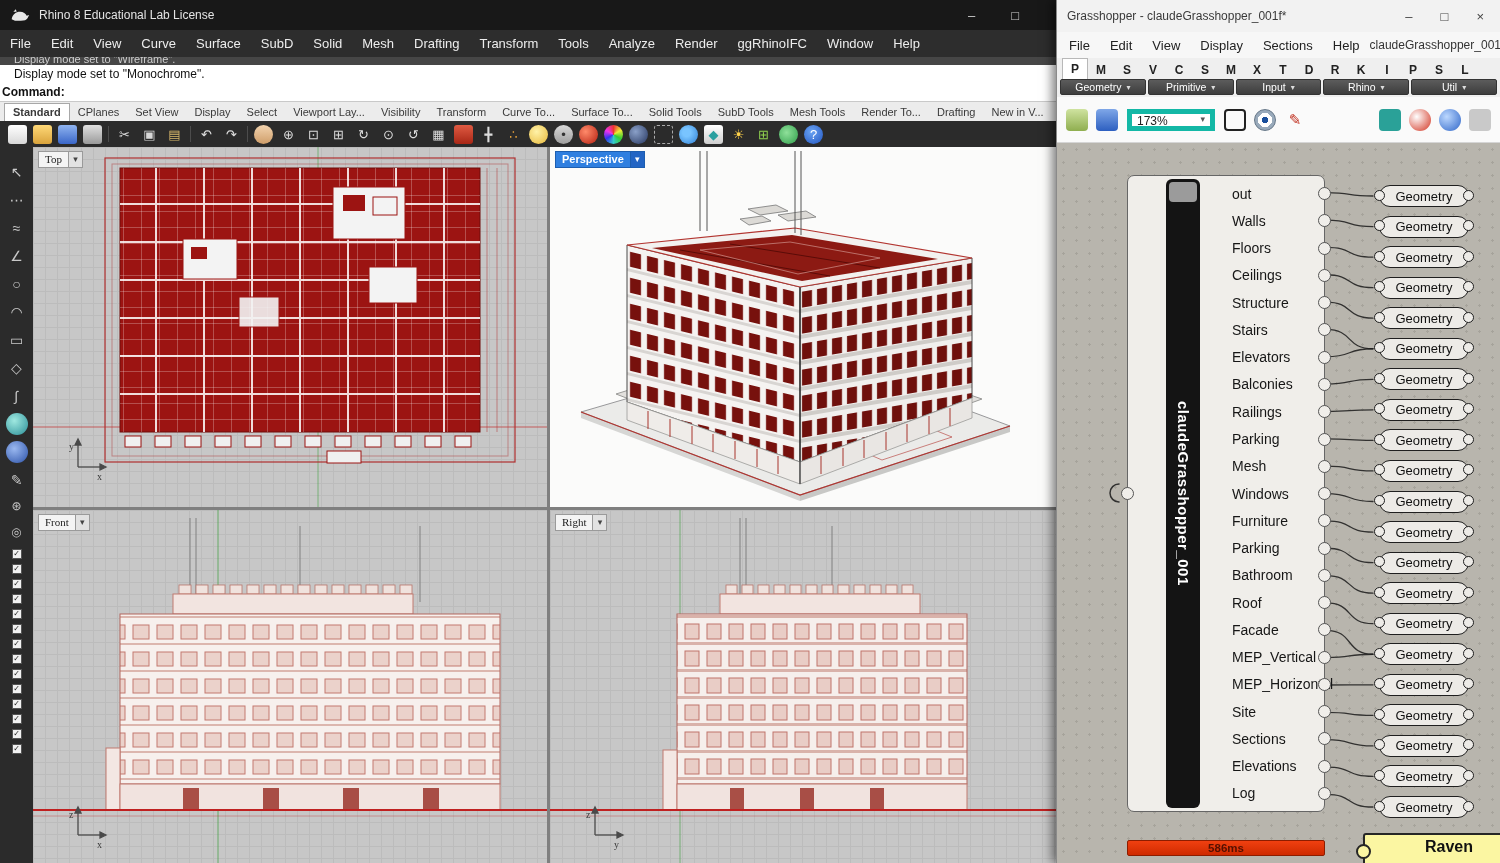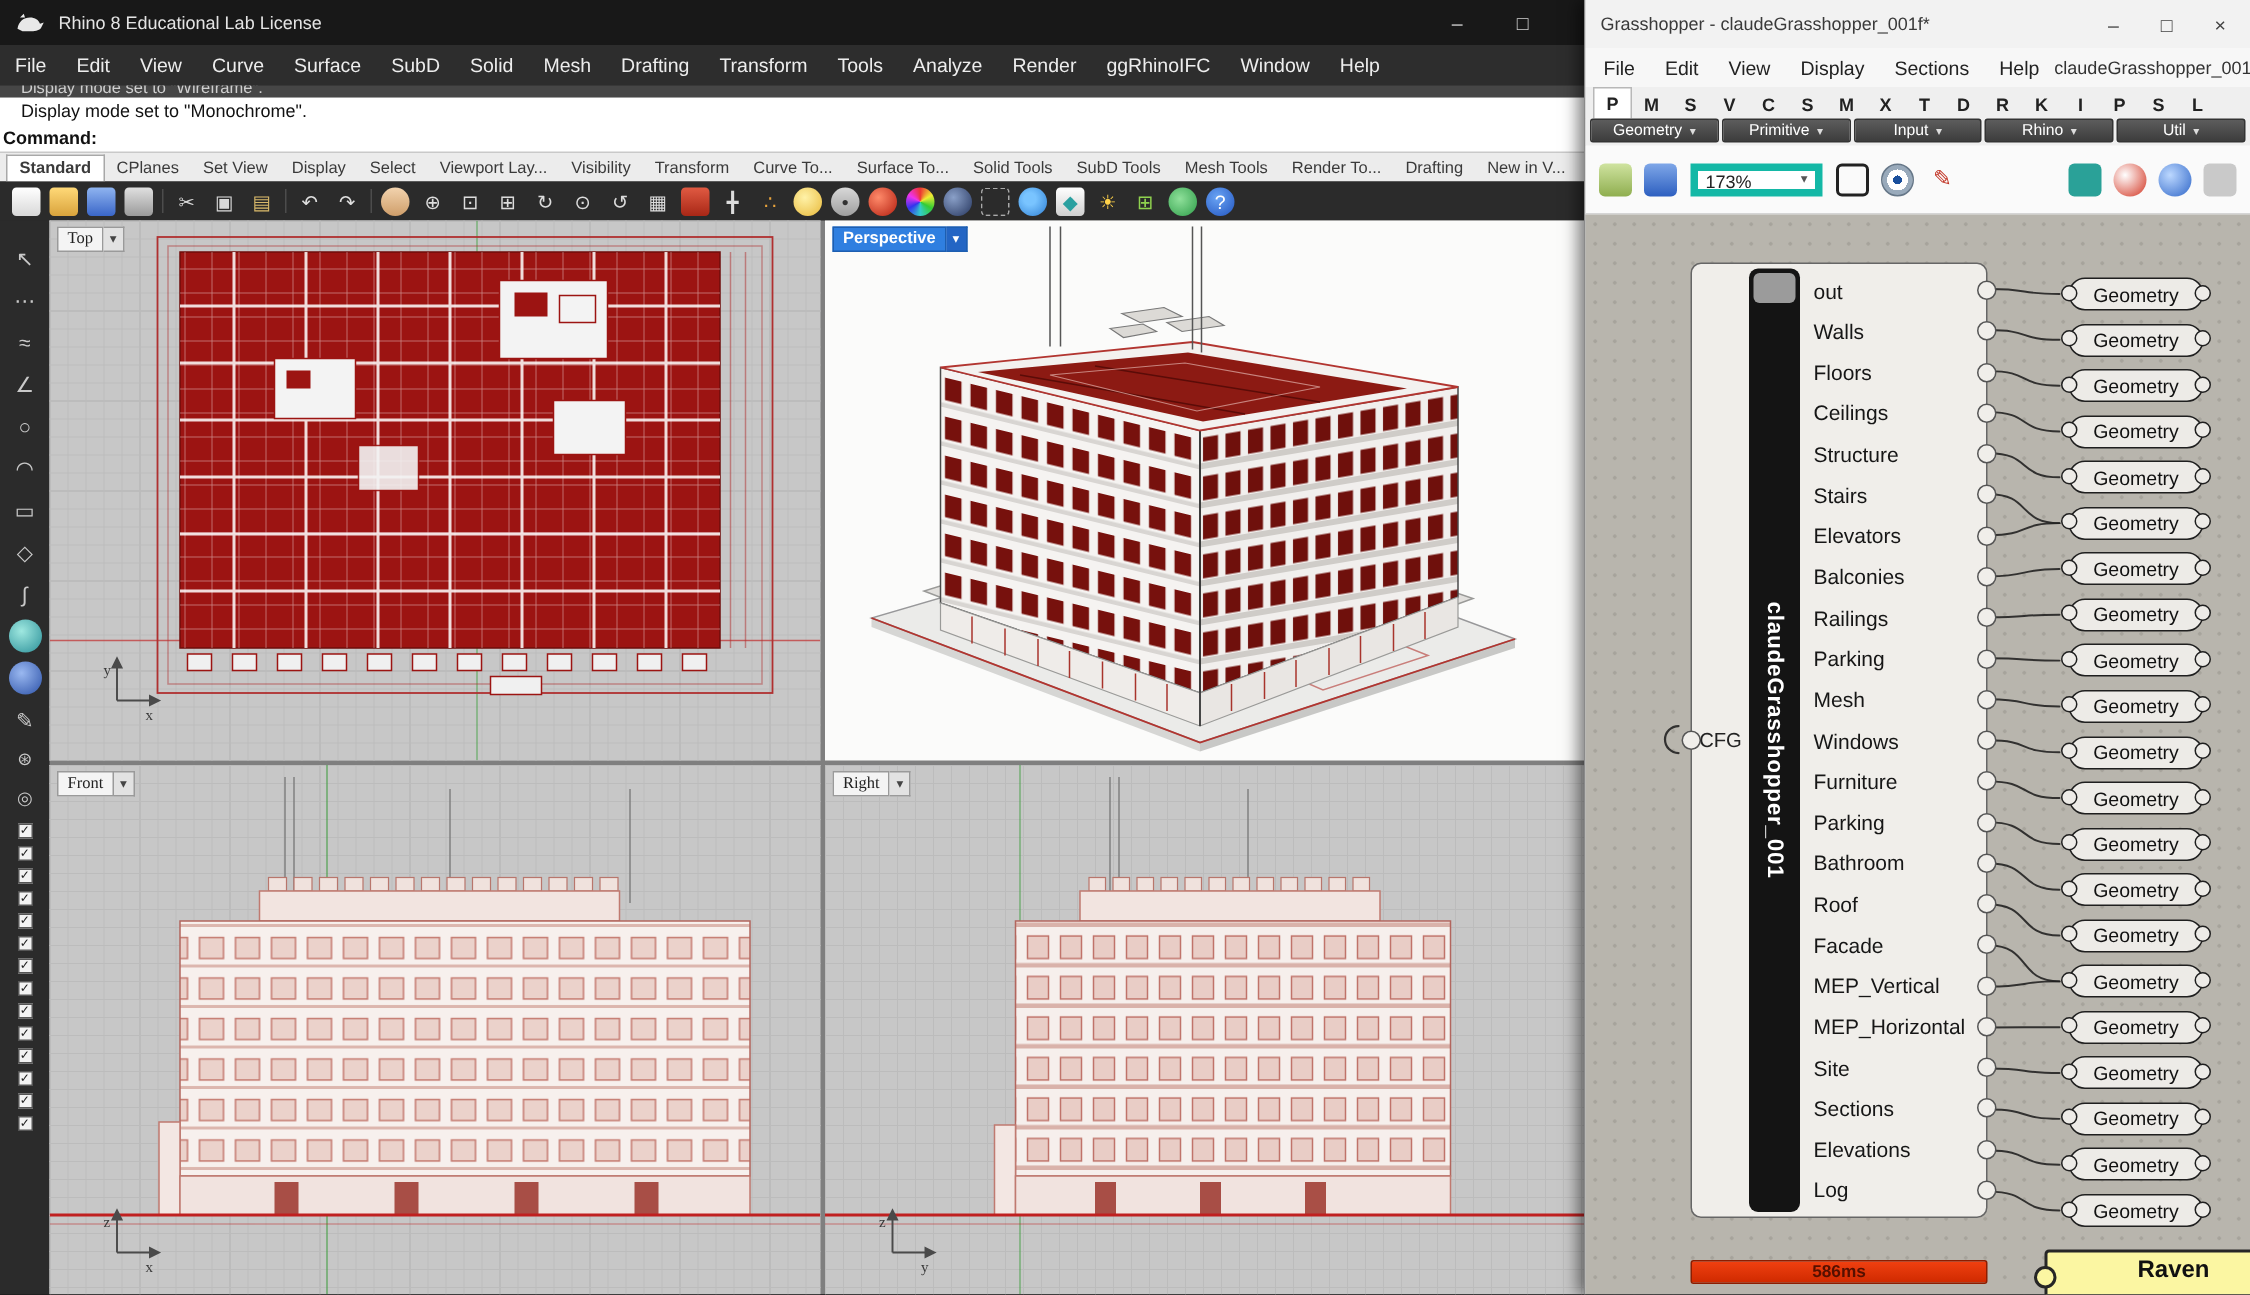--- a/index.html
+++ b/index.html
@@ -67,21 +67,21 @@
   .g-canvas{flex:1;position:relative;overflow:hidden;background-color:#b8b5ad;
       background-image:radial-gradient(#a6a39b 1px,transparent 1.4px);background-size:13px 13px;}
   #wires{position:absolute;inset:0;width:100%;height:100%;pointer-events:none;}
 
   .comp{position:absolute;left:70px;top:32px;width:198px;height:637px;background:#f0eeea;border:1.5px solid #666;border-radius:7px;}
   .comp-cfg{position:absolute;left:0;top:0;bottom:0;width:38px;display:flex;align-items:center;justify-content:center;font-size:13.5px;color:#222;}
   .nub-in{position:absolute;left:-7px;top:calc(50% - 7px);width:13px;height:13px;border-radius:50%;background:#f0eeea;border:1px solid #555;}
   .comp-cap{position:absolute;left:38px;top:3px;bottom:3px;width:34px;background:#141414;border-radius:6px;display:flex;align-items:center;justify-content:center;}
   .comp-cap .grip{position:absolute;top:3px;left:3px;right:3px;height:20px;background:#9b9b9b;border-radius:4px;}
   .comp-cap .vtext{writing-mode:vertical-rl;color:#fff;font-size:15px;font-weight:bold;letter-spacing:.5px;white-space:nowrap;}
-  .comp-outs{position:absolute;left:72px;right:0;top:4px;bottom:4px;display:flex;flex-direction:column;}
+  .comp-outs{position:absolute;left:72px;right:0;top:4px;bottom:4px;display:flex;flex-direction:column;padding-left:23px;}
   .orow{flex:1;display:flex;align-items:center;position:relative;padding-left:9px;font-size:14px;color:#161616;white-space:nowrap;}
   .orow::after{content:"";position:absolute;right:-7px;top:calc(50% - 6.5px);width:11px;height:11px;border-radius:50%;background:#f0eeea;border:1px solid #555;}
   .timebar{position:absolute;left:70px;top:697px;width:198px;height:16px;background:linear-gradient(#f04010,#cf2a00);border:1px solid #8d1d00;border-radius:2px;display:flex;align-items:center;justify-content:center;font-size:11.5px;font-weight:bold;color:#551000;}
   .geo{position:absolute;left:322px;width:90px;height:22px;background:#edebe7;border:1.6px solid #1f1f1f;border-radius:11px;display:flex;align-items:center;justify-content:center;font-size:13px;color:#111;}
   .geo::before,.geo::after{content:"";position:absolute;width:9px;height:9px;border-radius:50%;background:#edebe7;border:1.6px solid #1f1f1f;top:calc(50% - 6.5px);}
   .geo::before{left:-6px;}
   .geo::after{right:-6px;}
   .gpanel{position:absolute;left:306px;top:690px;width:172px;height:44px;background:#fbf6a2;border:2px solid #262626;border-radius:3px;font-weight:bold;font-size:16px;color:#111;display:flex;justify-content:center;align-items:flex-start;padding-top:3px;}
   .gpanel::before{content:"";position:absolute;left:-9px;top:9px;width:11px;height:11px;border-radius:50%;background:#fbf6a2;border:2px solid #262626;}
 </style>
@@ -591,21 +591,20 @@
           <path d="M269,542 C297,542 288,541.8 316,541.8" fill="none" stroke="#1f1f1f" stroke-width="1.3" stroke-linecap="round" opacity=".88"></path>
           <path d="M269,569.35 C297,569.35 288,572.35 316,572.35" fill="none" stroke="#1f1f1f" stroke-width="1.3" stroke-linecap="round" opacity=".88"></path>
           <path d="M269,596.7 C297,596.7 288,602.9 316,602.9" fill="none" stroke="#1f1f1f" stroke-width="1.3" stroke-linecap="round" opacity=".88"></path>
           <path d="M269,624.0500000000001 C297,624.0500000000001 288,633.45 316,633.45" fill="none" stroke="#1f1f1f" stroke-width="1.3" stroke-linecap="round" opacity=".88"></path>
           <path d="M269,651.4000000000001 C297,651.4000000000001 288,664 316,664" fill="none" stroke="#1f1f1f" stroke-width="1.3" stroke-linecap="round" opacity=".88"></path>
           <path d="M62,341 a 9 9 0 0 0 0,18" fill="none" stroke="#1f1f1f" stroke-width="1.5" stroke-linecap="round" opacity=".88"></path>
         </svg>
 
       <div class="comp">
         <div class="nub-in"></div>
-        <div class="comp-cfg">CFG</div>
         <div class="comp-cap">
           <div class="grip"></div>
           <div class="vtext">claudeGrasshopper_001</div>
         </div>
         <div class="comp-outs" id="comp-outs">
             <div class="orow">out</div>
             <div class="orow">Walls</div>
             <div class="orow">Floors</div>
             <div class="orow">Ceilings</div>
             <div class="orow">Structure</div>

